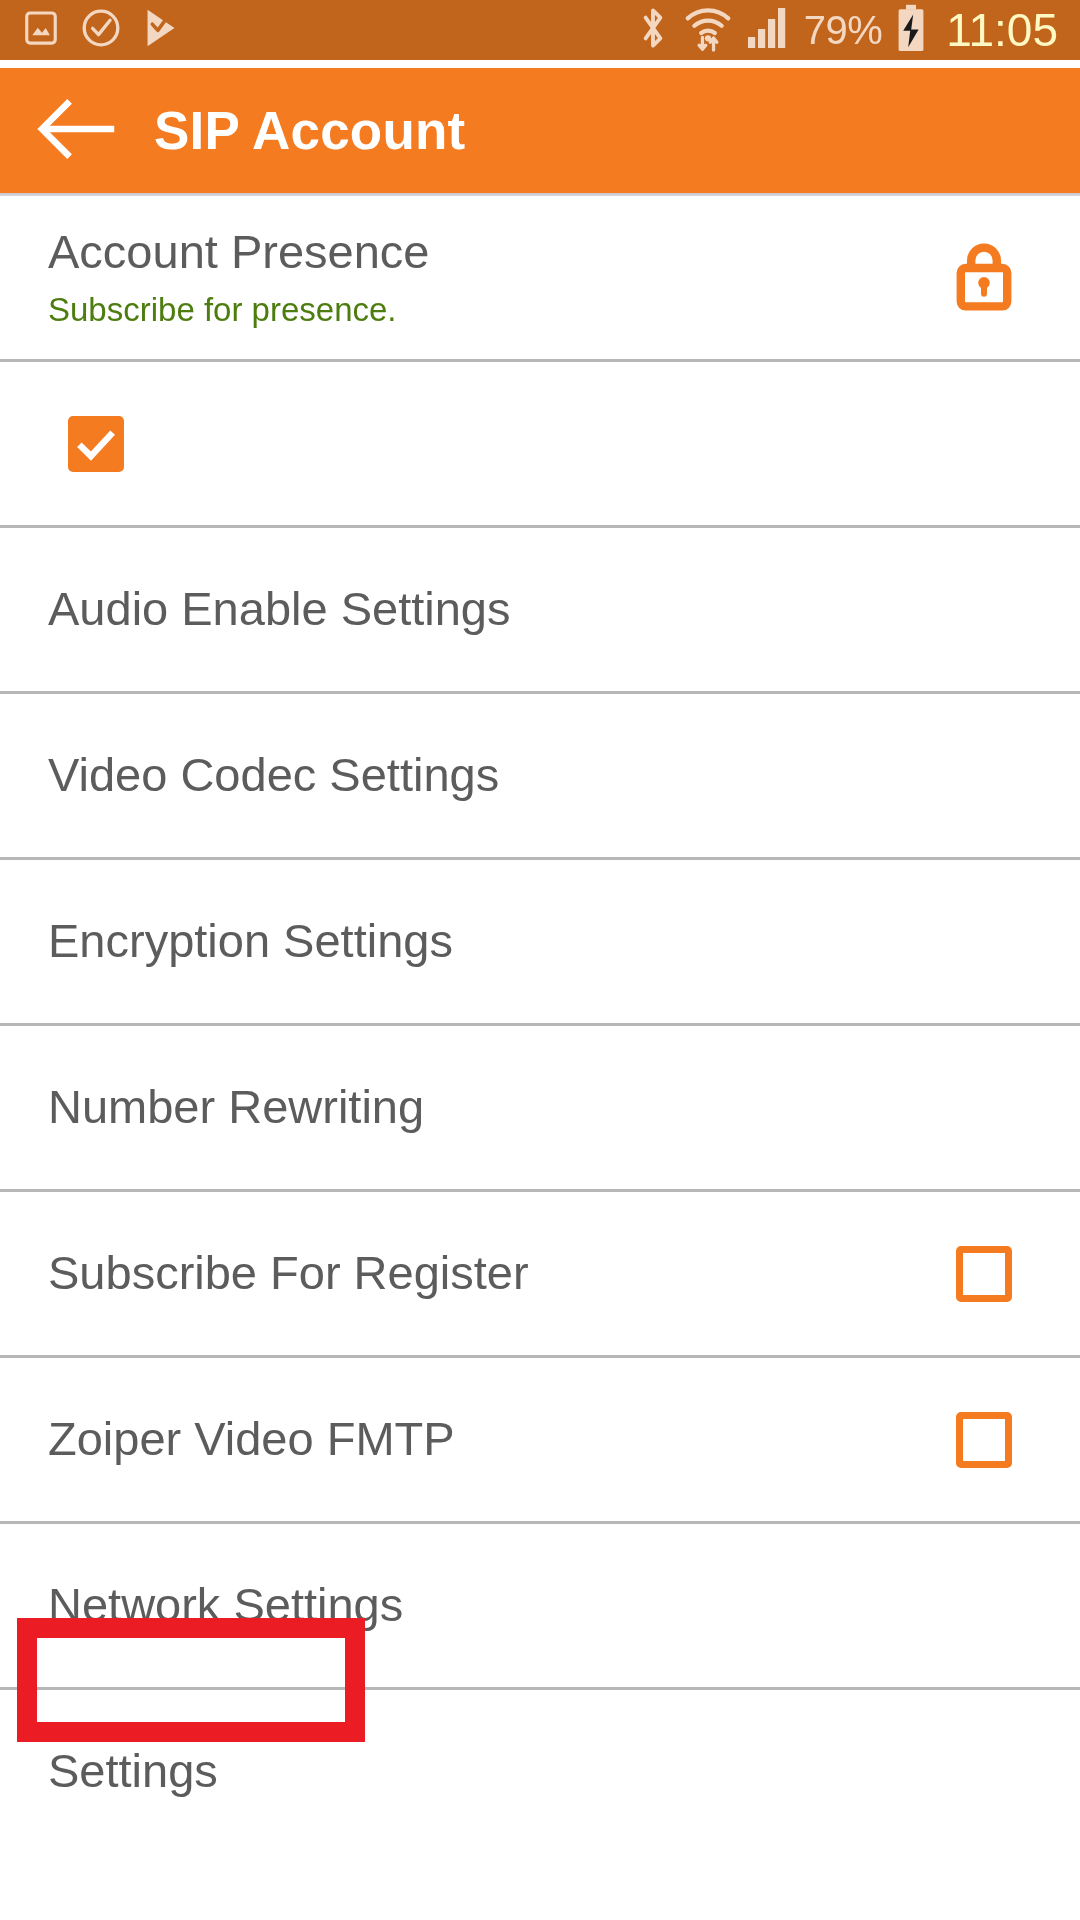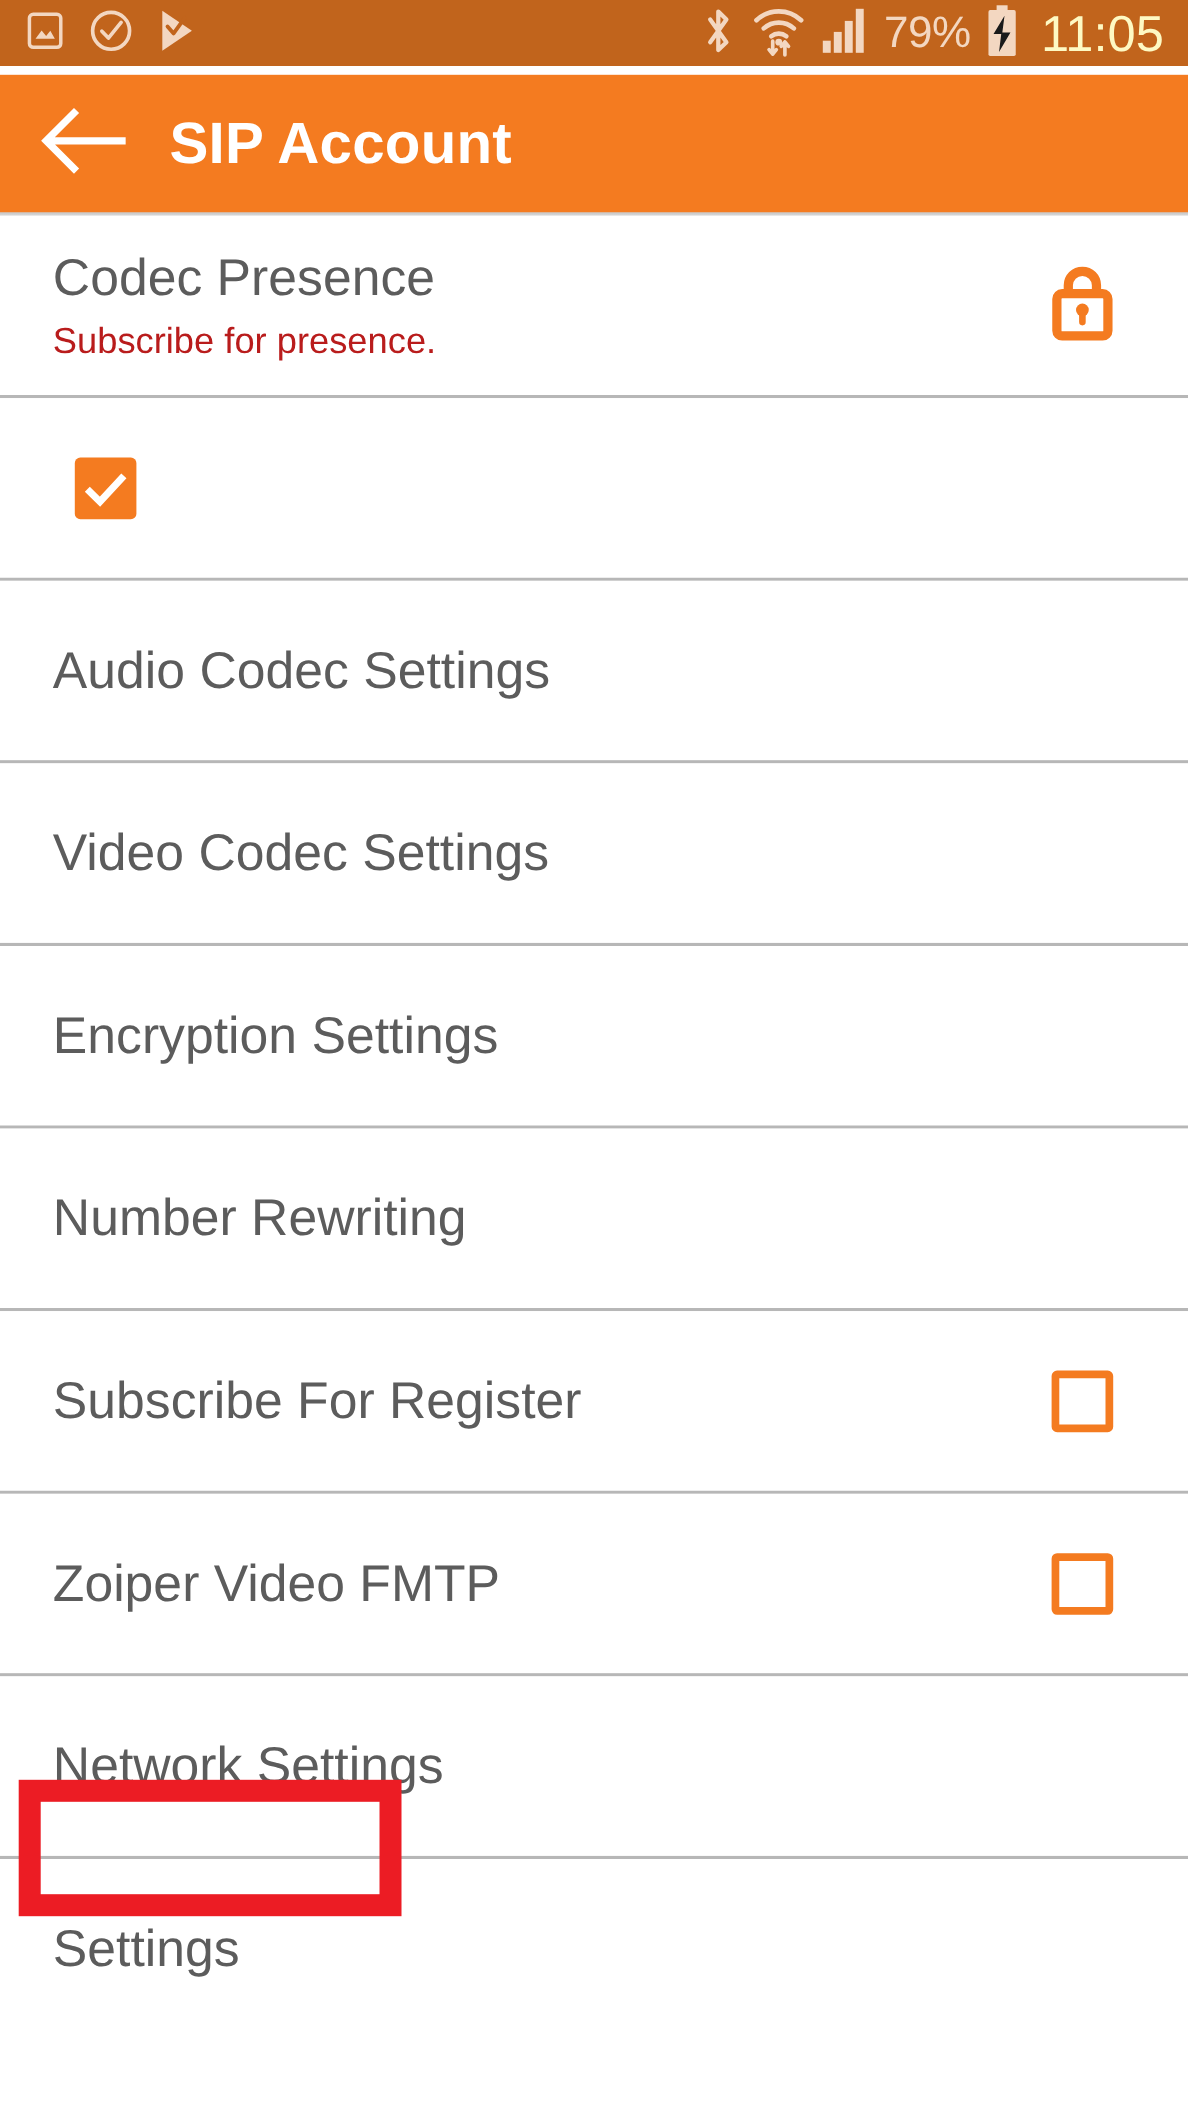--- a/index.html
+++ b/index.html
@@ -60,21 +60,21 @@
     background:#fff;
   }
   .row.two-line  { height:163px; }
   .row.one-line  { height:163px; }
   .row-texts { flex:1 1 auto; min-width:0; }
   .row-title {
     color:#5c5c5c; font-size:47px; font-weight:400;
     line-height:1.08; letter-spacing:0px; white-space:nowrap;
   }
   .row-sub {
-    color:#b91c1c; font-size:33px; font-weight:400;
+    color:#4d7c0f; font-size:33px; font-weight:400;
     line-height:1.1; margin-top:14px; white-space:nowrap;
   }
   .divider { width:1080px; height:3px; background:#b7b7b7; }
 
   .row-accessory {
     flex:0 0 auto; width:96px;
     display:flex; align-items:center; justify-content:center;
   }
 
   
@@ -181,21 +181,21 @@
       </span>
     </div>
     <div class="app-title">SIP Account</div>
   </div>
   <div class="bar-shadow"></div>
 
   <div class="list">
 
     <div class="row two-line">
       <div class="row-texts">
-        <div class="row-title">Codec Presence</div>
+        <div class="row-title">Account Presence</div>
         <div class="row-sub">Subscribe for presence.</div>
       </div>
       <div class="row-accessory">
         <span class="lock-icon">
           <svg width="60" height="72" viewBox="0 0 30 36">
             <path d="M8.6 14.2 L8.6 10.2 A6.4 6.4 0 0 1 21.4 10.2 L21.4 14.2" fill="none" stroke="#f47b20" stroke-width="4.2" stroke-linecap="butt"></path>
             <rect x="3.4" y="14" width="23.2" height="19.2" rx="2.4" fill="none" stroke="#f47b20" stroke-width="4.2"></rect>
             <circle cx="15" cy="21.4" r="2.9" fill="#f47b20"></circle>
             <rect x="13.5" y="21.4" width="3" height="7" rx="1.5" fill="#f47b20"></rect>
           </svg>
@@ -210,21 +210,21 @@
           <svg class="tick" width="42" height="34" viewBox="0 0 22 18">
             <path d="M2.2 9.4 L8.3 15.4 L19.8 3.0" fill="none" stroke="#ffffff" stroke-width="3.4" stroke-linecap="butt" stroke-linejoin="miter"></path>
           </svg>
         </span>
       </div>
     </div>
     <div class="divider"></div>
 
     <div class="row one-line">
       <div class="row-texts">
-        <div class="row-title">Audio Codec Settings</div>
+        <div class="row-title">Audio Enable Settings</div>
       </div>
       <div class="row-accessory"></div>
     </div>
     <div class="divider"></div>
 
     <div class="row one-line">
       <div class="row-texts">
         <div class="row-title">Video Codec Settings</div>
       </div>
       <div class="row-accessory"></div>

